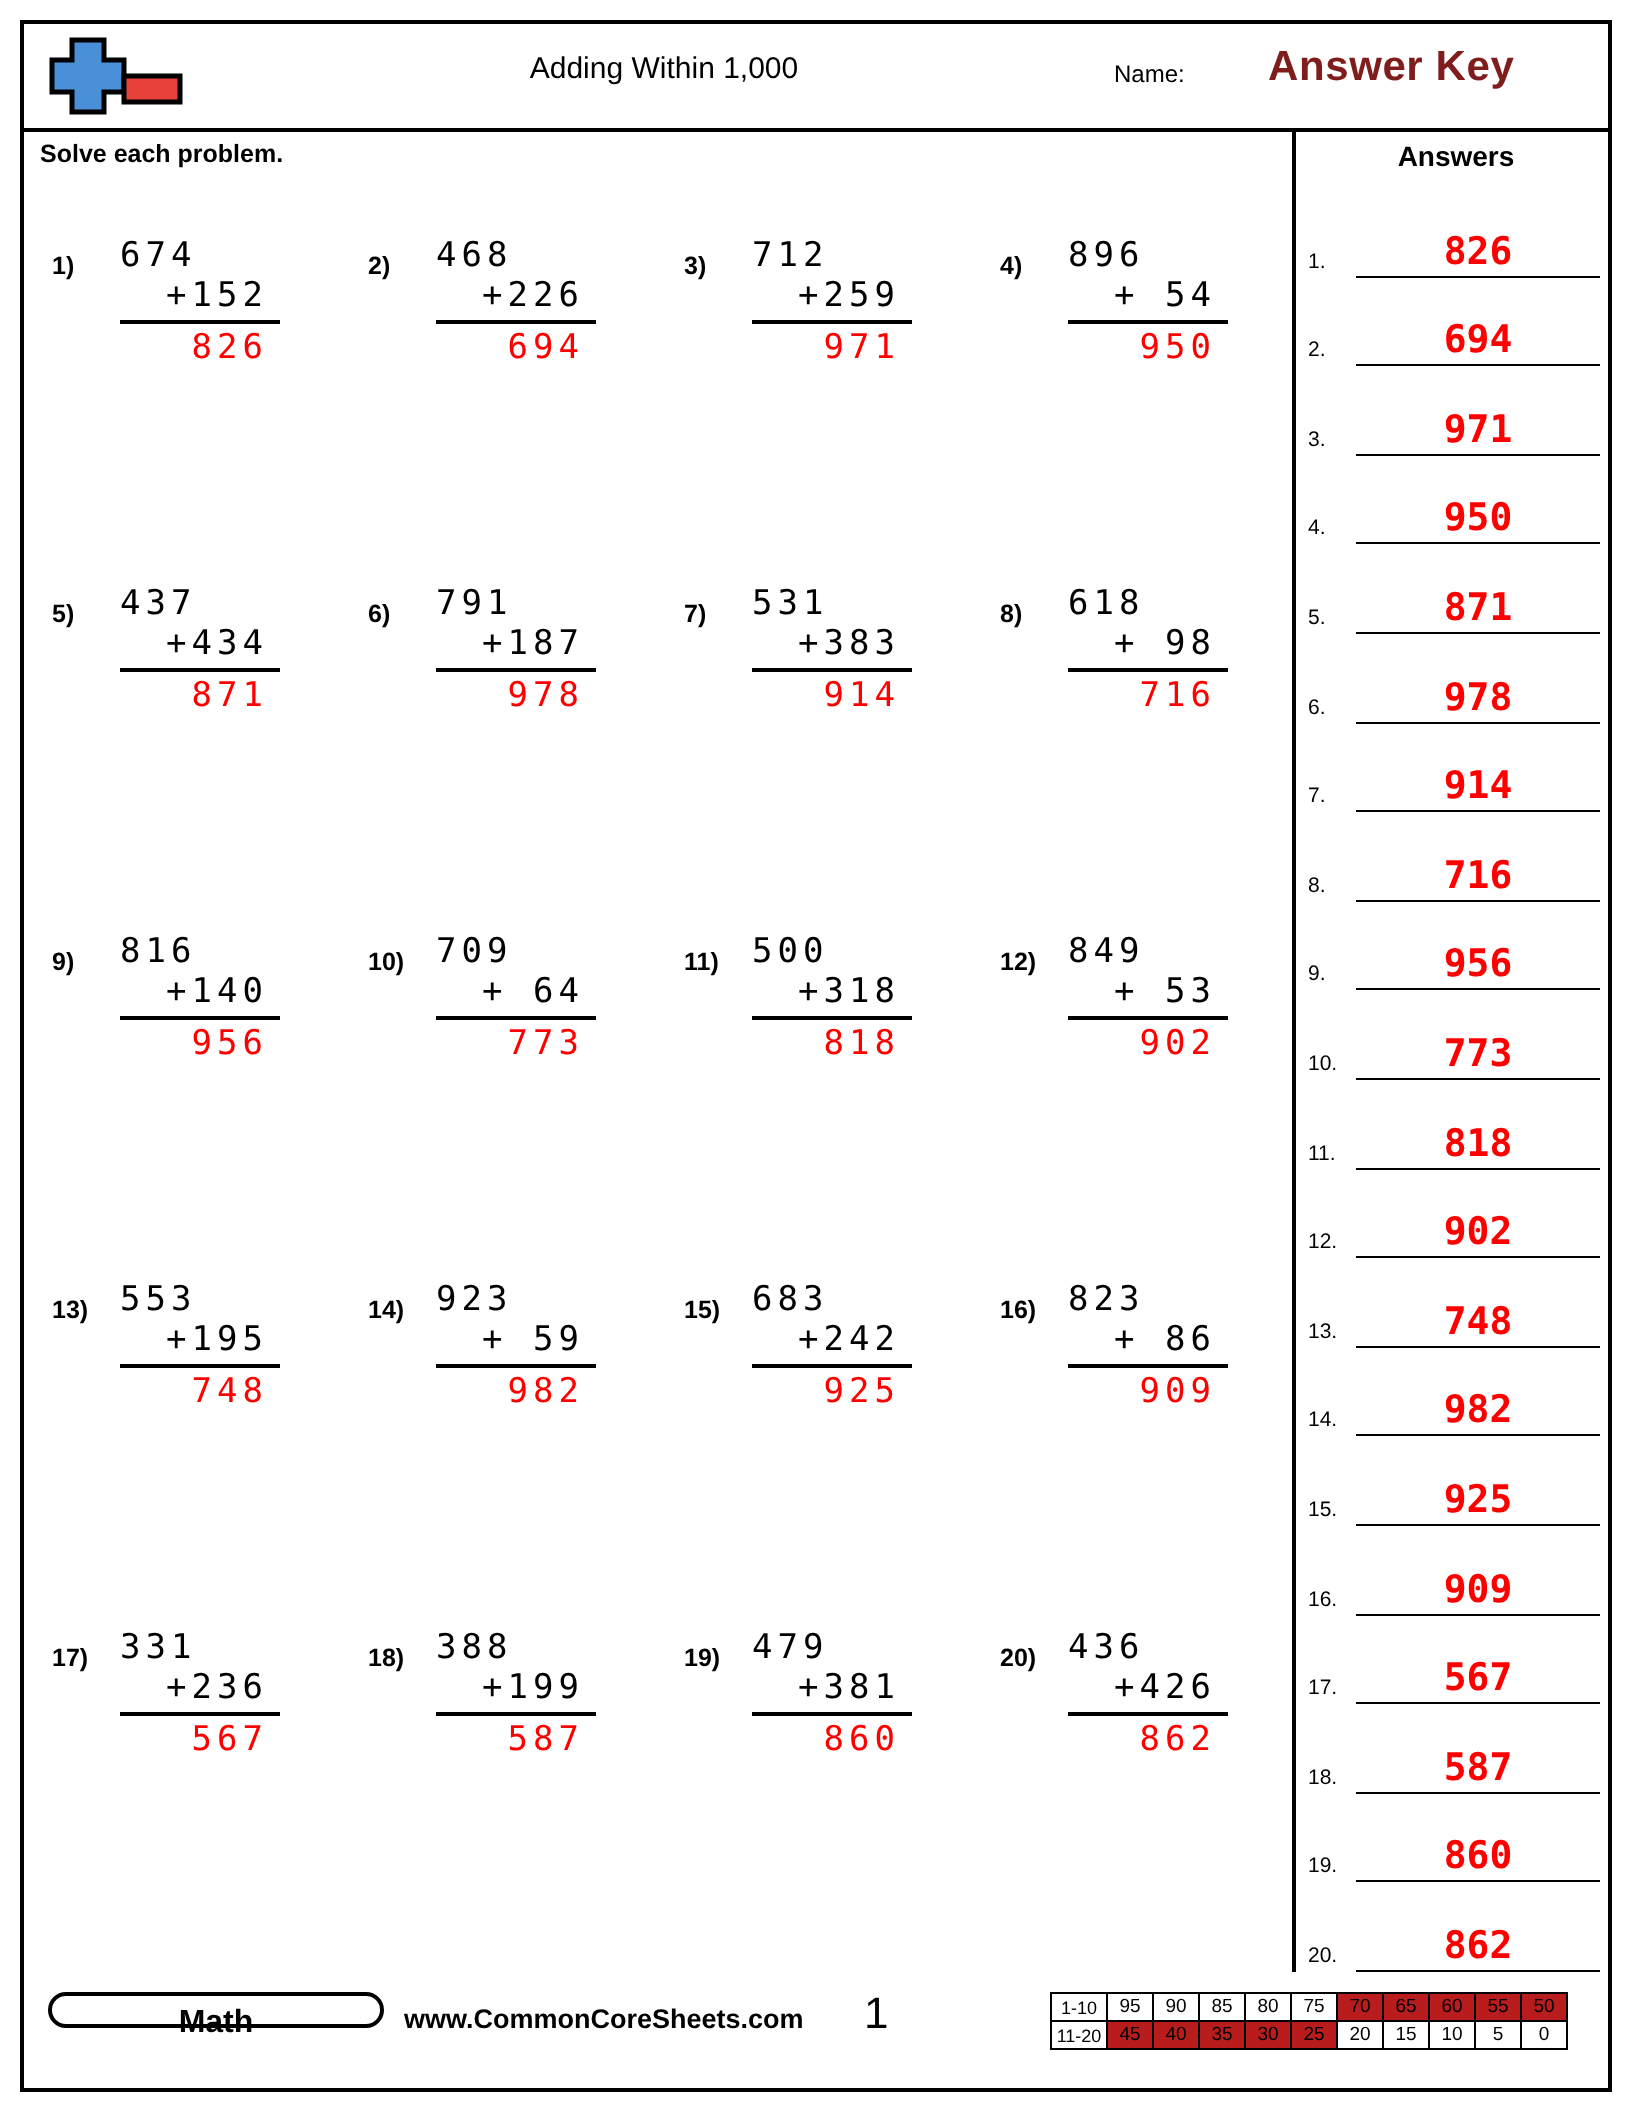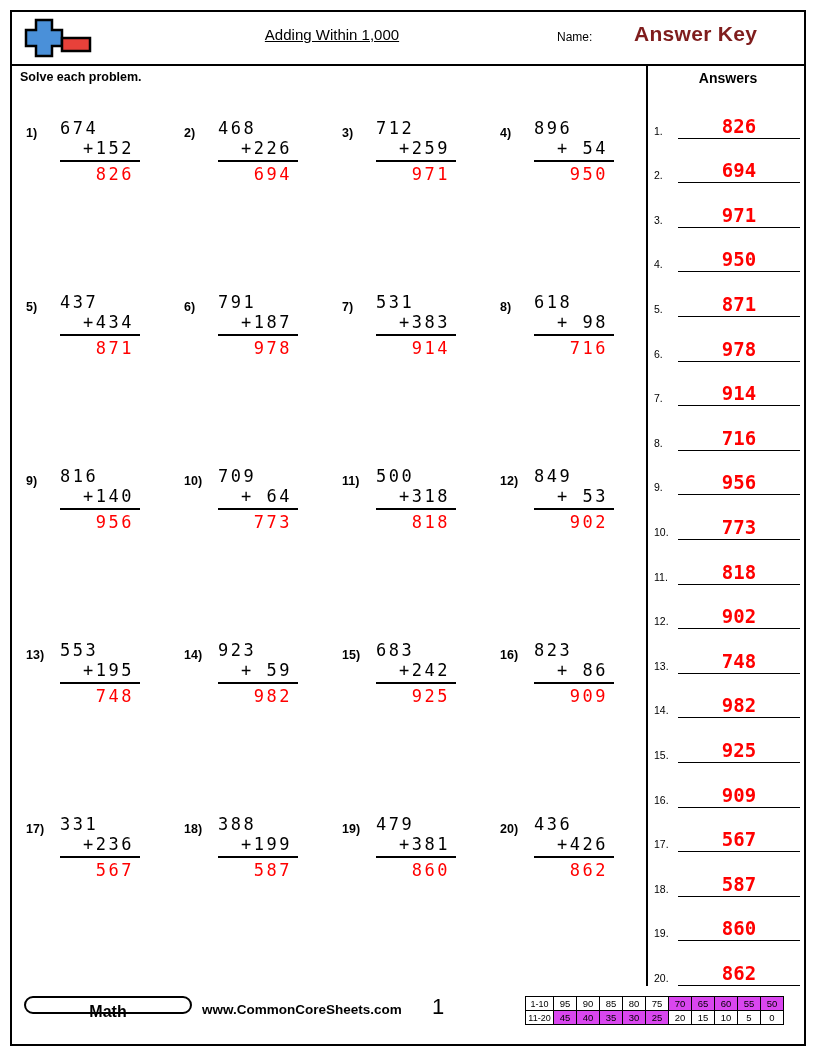--- a/index.html
+++ b/index.html
@@ -30,21 +30,20 @@
     left: 10px; top: 6px;
     width: 72px; height: 40px;
   }
   .title {
     position: absolute;
     left: 0; right: 0; top: 14px;
     text-align: center;
     font-size: 15px;
     color: #000;
     width: 640px;
-    text-decoration: underline;
   }
   .name-label {
     position: absolute;
     left: 545px; top: 18px;
     font-size: 12px;
   }
   .answer-key {
     position: absolute;
     left: 622px; top: 10px;
     font-size: 21px;
@@ -180,21 +179,21 @@
     padding-left: 13px;
   }
   .scoretable td {
     border: 1px solid #000;
     width: 23px;
     height: 14px;
     text-align: center;
     padding: 0;
   }
   .scoretable td.lbl { width: 28px; font-size: 9px; }
-  .scoretable td.hl { background: #d946ef; }
+  .scoretable td.hl { background: #b91c1c; }
 </style>
 </head>
 <body>
 
 <div class="page">
 
   <div class="header">
     <svg class="logo" viewBox="0 0 72 40">
       <path d="M14 2 h16 v10 h10 v16 h-10 v10 h-16 v-10 h-10 v-16 h10 z" fill="#4a90d9" stroke="#000" stroke-width="2.5"></path>
       <rect x="40" y="20" width="28" height="13" fill="#e8413a" stroke="#000" stroke-width="2.5"></rect>

